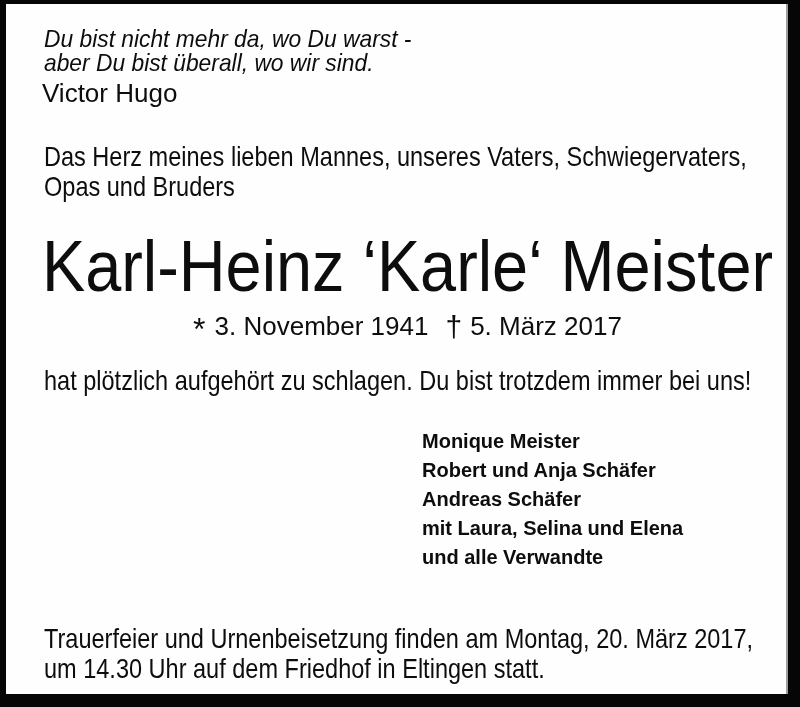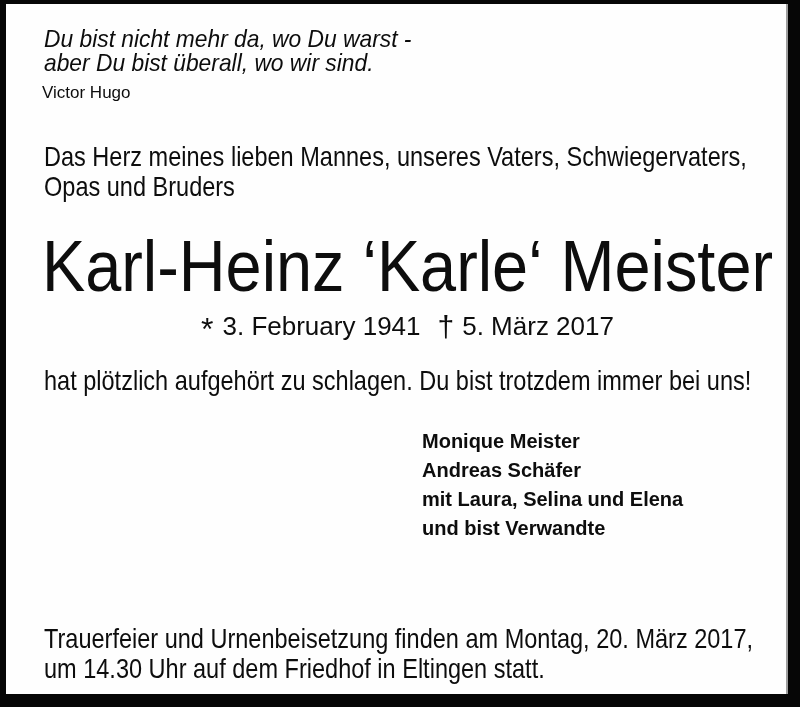--- a/index.html
+++ b/index.html
@@ -29,21 +29,21 @@
   }
   .quote {
     left:38px; top:23px;
     font-size:24px; line-height:24px;
     font-style:italic;
     transform:scaleX(0.95); transform-origin:0 0;
     white-space:nowrap;
   }
   .attribution {
     left:36px; top:77px;
-    font-size:17px; line-height:24px;
+    font-size:26px; line-height:24px;
   }
   .intro {
     left:38px; top:138px;
     font-size:28px; line-height:30px;
   }
   .name {
     left:36px; top:224px;
     font-size:72px; line-height:76px;
     transform:scaleX(0.90); transform-origin:0 0;
     white-space:nowrap;
@@ -94,30 +94,31 @@
     <div class="txt attribution">Victor Hugo</div>
 
     <div class="txt intro condensed">
       <div>Das Herz meines lieben Mannes, unseres Vaters, Schwiegervaters,</div>
       <div>Opas und Bruders</div>
     </div>
 
     <div class="txt name">Karl-Heinz ‘Karle‘ Meister</div>
 
     <div class="txt dates">
-      <span><span class="star">*</span><span>3. February 1941</span></span><span class="death-group"><span class="dagger">†</span><span>5. März 2017</span></span>
+      <span><span class="star">*</span><span>3. November 1941</span></span><span class="death-group"><span class="dagger">†</span><span>5. März 2017</span></span>
     </div>
 
     <div class="txt message condensed">hat plötzlich aufgehört zu schlagen. Du bist trotzdem immer bei uns!</div>
 
     <div class="txt mourners">
       <div>Monique Meister</div>
+      <div>Robert und Anja Schäfer</div>
       <div>Andreas Schäfer</div>
       <div>mit Laura, Selina und Elena</div>
-      <div>und bist Verwandte</div>
+      <div>und alle Verwandte</div>
     </div>
 
     <div class="txt funeral condensed">
       <div>Trauerfeier und Urnenbeisetzung finden am Montag, 20. März 2017,</div>
       <div>um 14.30 Uhr auf dem Friedhof in Eltingen statt.</div>
     </div>
 
   </div>
 </div>
 

